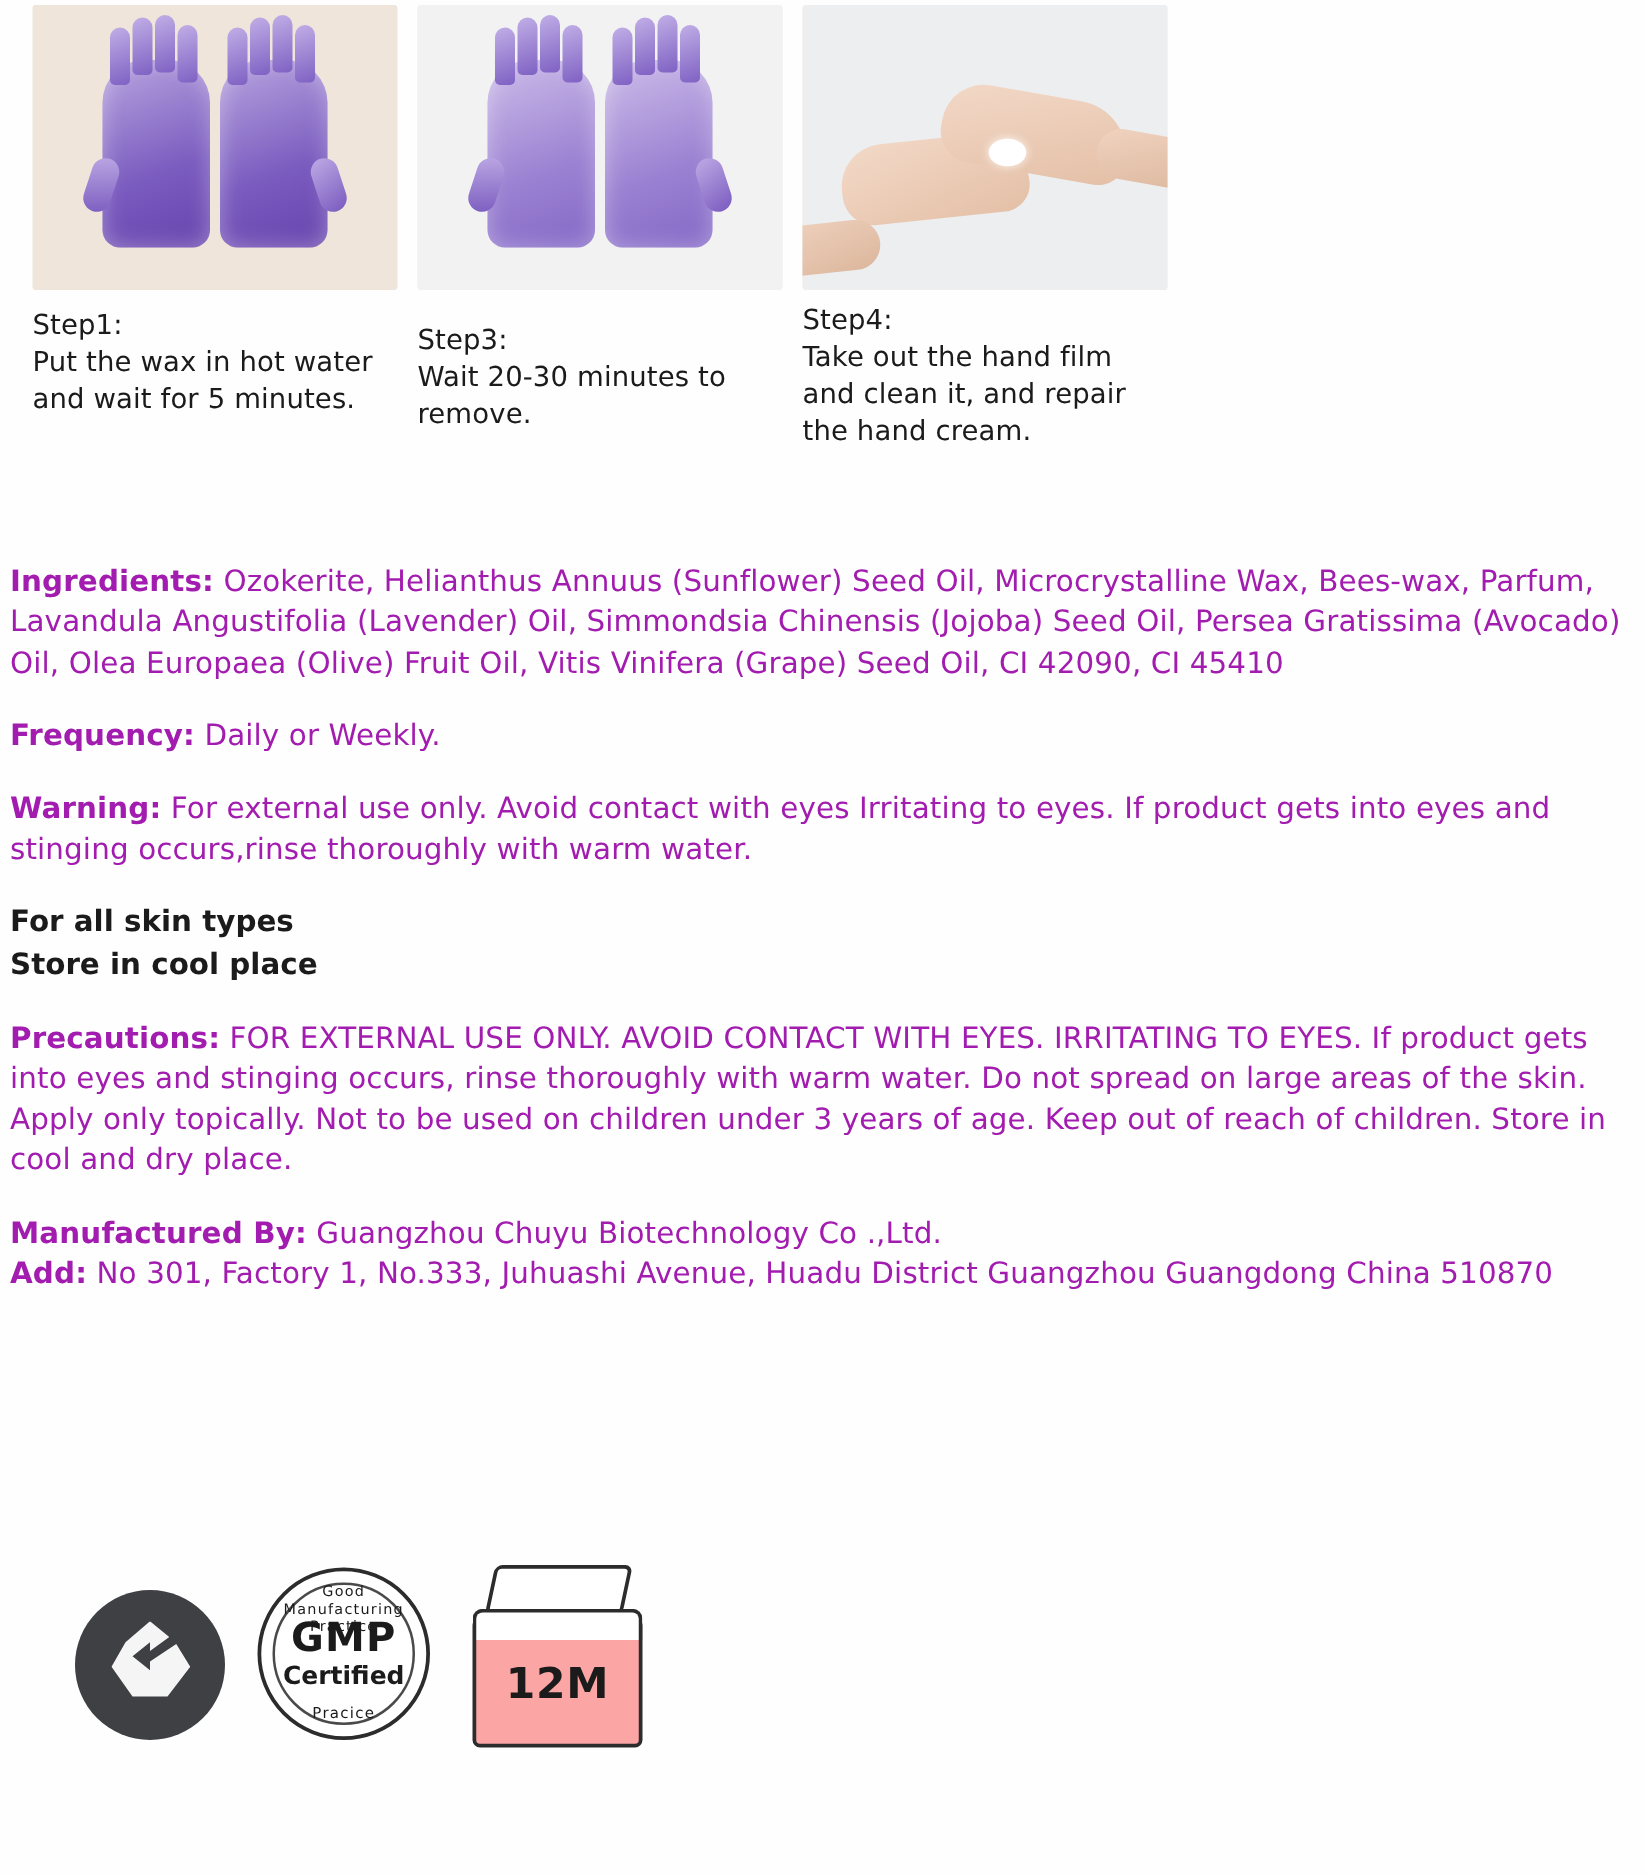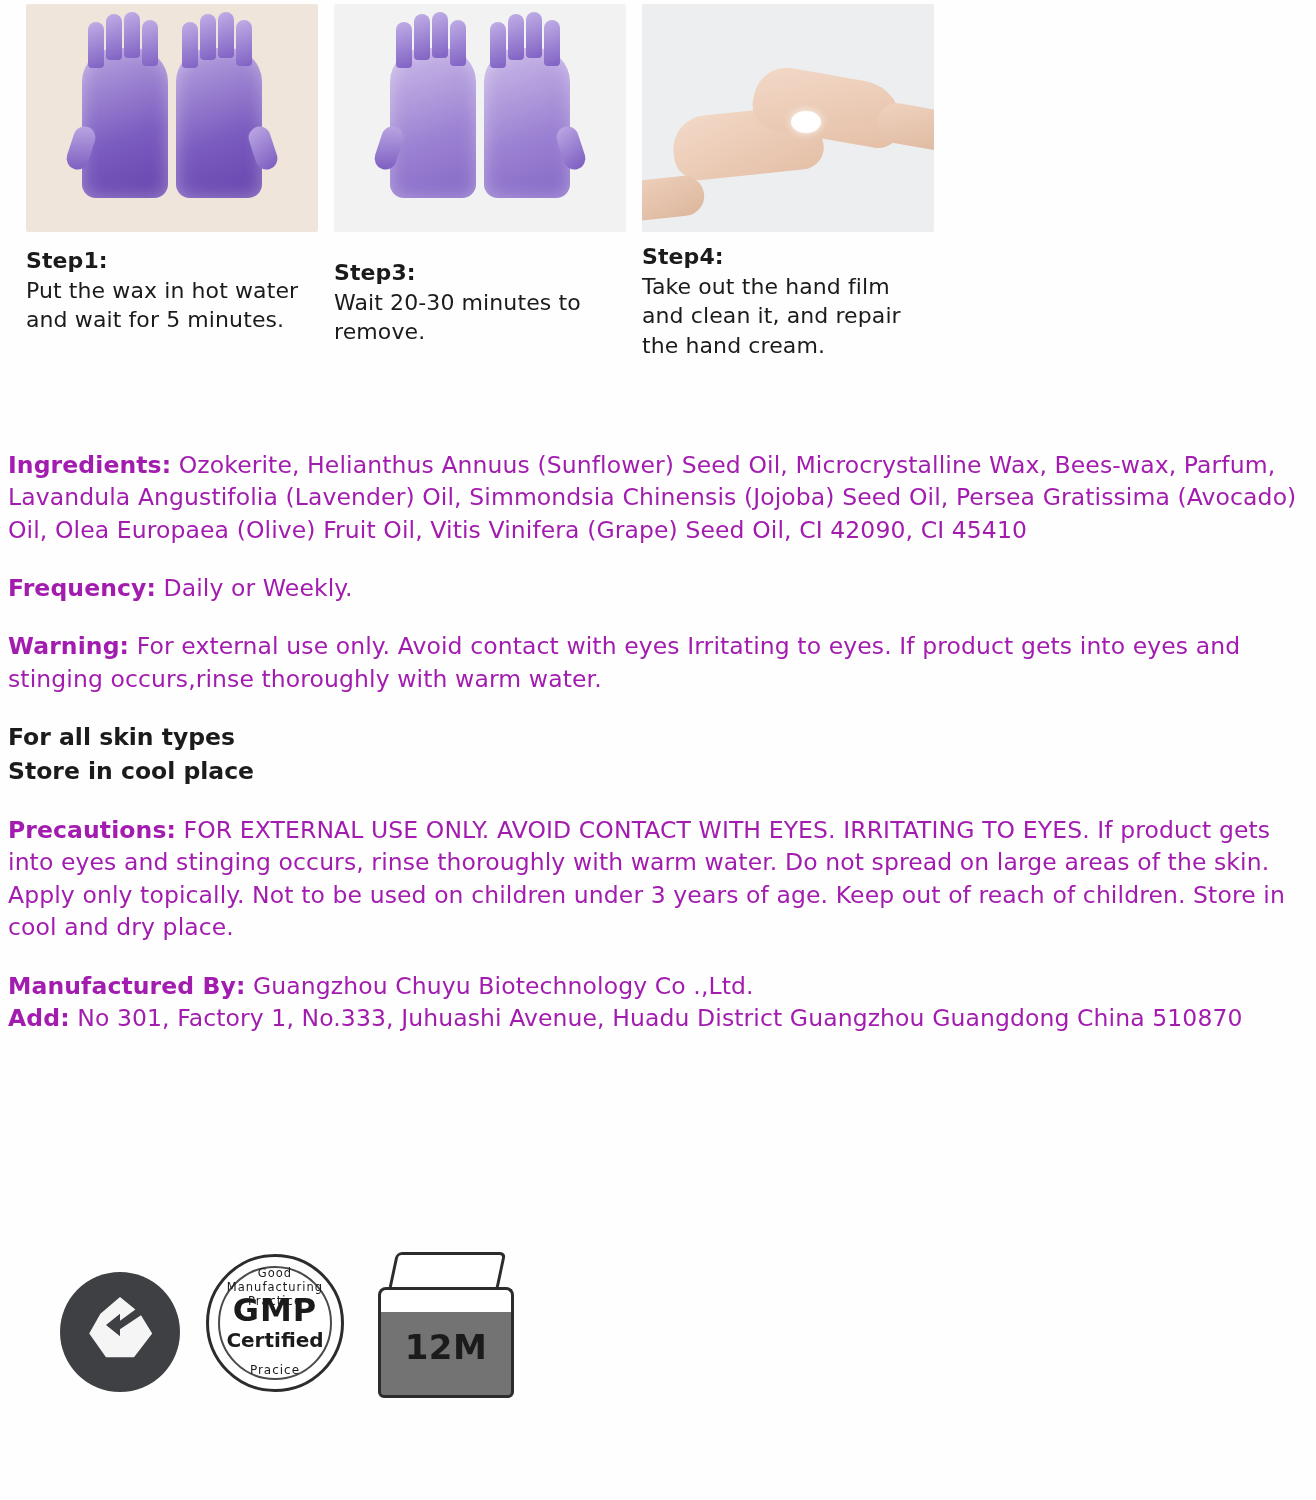--- a/index.html
+++ b/index.html
@@ -44,21 +44,21 @@
     background: #efe9e3;
   }
   .step-caption {
     font-size: 22px;
     line-height: 1.35;
     color: #1b1b1b;
     padding-top: 14px;
     letter-spacing: 0.1px;
   }
   .step-caption .st-title {
-    font-weight: bold;
+    font-weight: normal;
     display: block;
   }
   .step2 .step-caption, .step4 .step-caption { padding-top: 10px; }
   .step3 .step-caption { padding-top: 26px; }
 
   
   .img-bg-cream { position:absolute; inset:0; background:#efe5da; }
   .img-bg-white { position:absolute; inset:0; background:#f2f2f3; }
 
   .glove-pair {
@@ -204,21 +204,21 @@
   }
   .pao-lid {
     position:absolute; left:22px; top:0; width:104px; height:34px;
     border:3px solid #2c2c2c; border-radius:6px;
     transform: skewX(-12deg);
     background:#fff;
   }
   .pao-jar {
     position:absolute; left:8px; top:44px; width:130px; height:96px;
     border:3px solid #2c2c2c; border-radius:4px 4px 6px 6px;
-    background:#737373;
+    background:#fca5a5;
     display:flex; align-items:center; justify-content:center;
   }
   .pao-jar::before {
     content:"";
     position:absolute; left:-3px; top:-12px; width:130px; height:22px;
     border:3px solid #2c2c2c; border-bottom:none; border-radius:8px 8px 0 0;
     background:#fff;
   }
   .pao-text { font-size:34px; font-weight:bold; position:relative; z-index:2; letter-spacing:0.5px;}
 </style>

